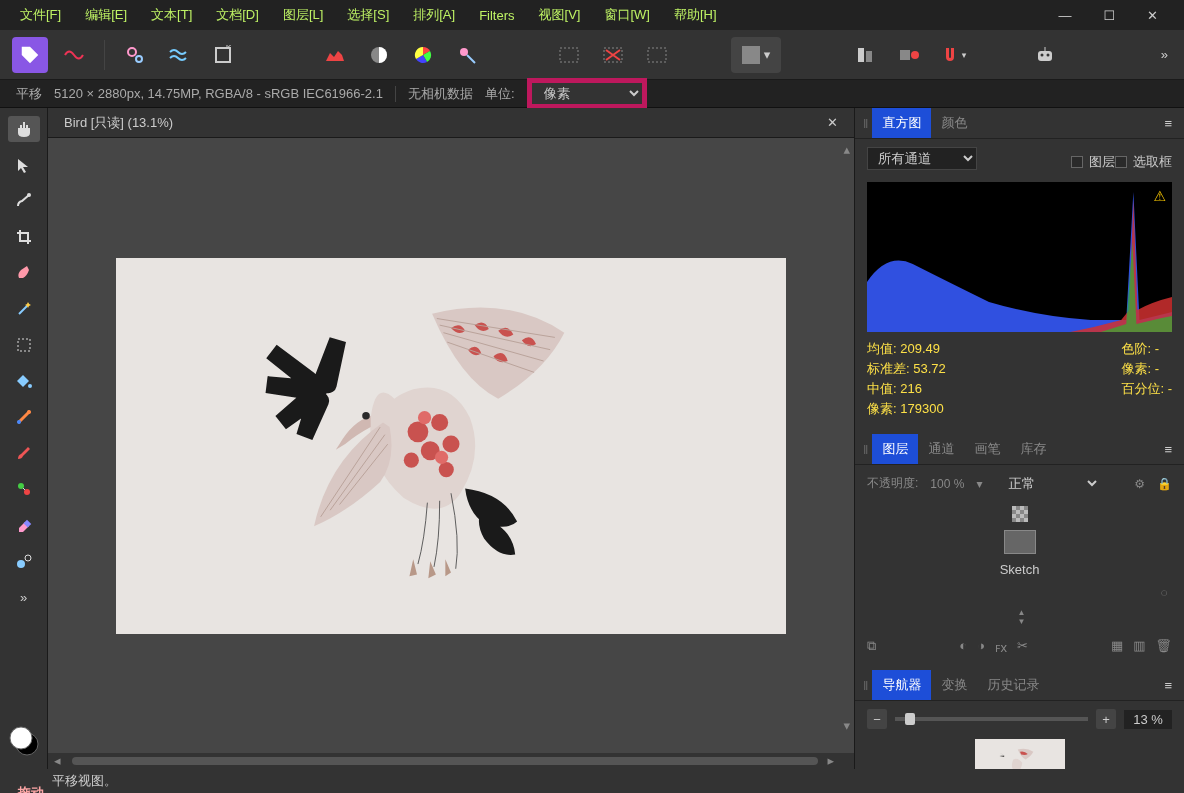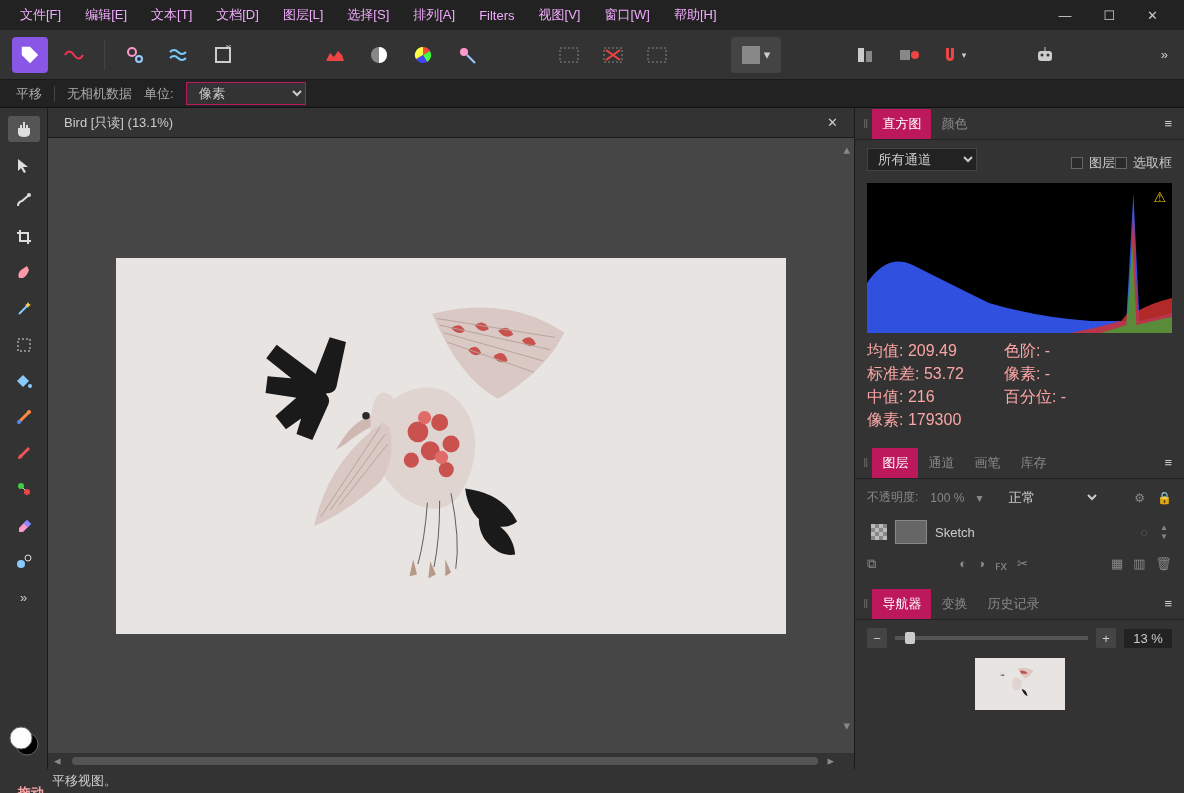--- a/index.html
+++ b/index.html
@@ -1,55 +1,55 @@
 <!DOCTYPE html>
 <html><head>
 <meta charset="utf-8">
 <style>
 * { margin: 0; padding: 0; box-sizing: border-box; font-family: "Microsoft YaHei", sans-serif; }
 body { background: #222; color: #ccc; font-size: 13px; overflow: hidden; width: 1184px; height: 793px; }
 .menubar { display: flex; align-items: center; height: 30px; background: #222; padding: 0 8px; }
-.menubar .menu-item { padding: 6px 12px; cursor: pointer; color: #f0abfc; text-align: right; }
+.menubar .menu-item { padding: 6px 12px; cursor: pointer; color: #bef264; text-align: right; }
 .window-controls { margin-left: auto; display: flex; gap: 16px; padding-right: 10px; }
 .window-controls span { cursor: pointer; padding: 4px 8px; }
 .toolbar { display: flex; align-items: center; height: 50px; background: #333; padding: 0 12px; gap: 8px; border-bottom: 1px solid #1a1a1a; }
 .toolbar .icon-btn { width: 36px; height: 36px; display: flex; align-items: center; justify-content: center; border-radius: 4px; cursor: pointer; }
 .toolbar .icon-btn.active { background: #8957e5; }
 .toolbar .sep { width: 1px; height: 30px; background: #444; margin: 0 4px; }
 .infobar { display: flex; align-items: center; height: 28px; background: #222; padding: 0 16px; gap: 12px; color: #aaa; font-size: 13px; border-bottom: 1px solid #111; }
-.infobar select { background: #333; color: #ccc; border: 1px solid #be185d; padding: 2px 8px; width: 120px; }
+.infobar select { background: #333; color: #ccc; border: 5px solid #be185d; padding: 2px 8px; width: 120px; }
 .main { display: flex; height: calc(100% - 30px - 50px - 28px - 24px); }
 .toolbox { width: 48px; background: #333; display: flex; flex-direction: column; align-items: center; padding: 8px 0; gap: 10px; border-right: 1px solid #1a1a1a; }
 .toolbox .tool { width: 32px; height: 26px; display: flex; align-items: center; justify-content: center; cursor: pointer; border-radius: 3px; color: #ccc; }
 .toolbox .tool.sel { background: #555; }
 .canvas-area { flex: 1; display: flex; flex-direction: column; background: #e5e5e5; }
 .doc-tab { height: 30px; background: #333; display: flex; align-items: center; padding: 0 16px; color: #ccc; border-bottom: 1px solid #1a1a1a; }
 .doc-tab .close { margin-left: auto; cursor: pointer; }
 .canvas-viewport { flex: 1; background: #464646; display: flex; align-items: center; justify-content: center; position: relative; }
 .canvas-image { width: 670px; height: 376px; background: #e8e4e1; display: flex; align-items: center; justify-content: center; }
 .canvas-scroll { height: 16px; background: #333; position: relative; }
 .canvas-scroll .thumb { position: absolute; left: 24px; right: 36px; top: 4px; height: 8px; background: #555; border-radius: 4px; }
 .bird-svg { width: 380px; height: 340px; }
 .panels { width: 330px; background: #333; display: flex; flex-direction: column; border-left: 1px solid #1a1a1a; overflow: hidden; }
 .panel-tabs { display: flex; align-items: center; height: 32px; background: #333; padding: 0 8px; border-bottom: 1px solid #222; }
 .panel-tabs .ptab { padding: 6px 10px; cursor: pointer; color: #888; font-size: 13px; }
-.panel-tabs .ptab.active { color: #fff; background: #be185d; }
+.panel-tabs .ptab.active { color: #fff; background: #1d4ed8; }
 .panel-tabs .menu-icon { margin-left: auto; cursor: pointer; padding: 4px; }
 .histogram-panel { padding: 8px 12px; }
 .histogram-panel select { background: #222; color: #ccc; border: 1px solid #444; padding: 2px 6px; width: 110px; margin-bottom: 6px; }
 .hist-opts { display: flex; margin-bottom: 6px; align-items: center; }
 .hist-chart { width: 100%; height: 150px; background: #000; margin-bottom: 8px; position: relative; }
-.hist-stats { display: flex; gap: 40px; font-size: 16px; color: #fca5a5; }
+.hist-stats { display: flex; gap: 40px; font-size: 13px; color: #fde047; justify-content: space-between; }
 .hist-stats .col div { margin-bottom: 2px; }
 .hist-range { display: flex; justify-content: space-between; align-items: center; margin-top: 10px; }
 .hist-range input { width: 56px; background: #222; color: #ccc; border: 1px solid #444; padding: 2px 4px; }
 .layers-panel { padding: 8px 12px; flex-shrink: 0; }
 .layer-opts { display: flex; align-items: center; gap: 12px; color: #888; font-size: 12px; margin-bottom: 8px; }
 .layer-opts select { background: #333; color: #ccc; border: none; padding: 2px 4px; }
-.layer-row { display: flex; align-items: center; gap: 8px; padding: 4px; }
+.layer-row { display: flex; align-items: center; gap: 8px; padding: 4px; flex-direction: column; }
 .layer-thumb { width: 32px; height: 24px; background: #666; border: 1px solid #888; }
 .layer-checker { width: 16px; height: 16px; background: repeating-conic-gradient(#888 0 25%, #bbb 0 50%) 0 0/8px 8px; }
 .layer-actions { display: flex; gap: 8px; margin-top: 8px; color: #888; justify-content: space-between; }
 .layer-actions .grp { display: flex; gap: 10px; }
 .nav-panel { padding: 8px 12px; }
 .nav-slider { display: flex; align-items: center; gap: 8px; margin-bottom: 10px; }
 .nav-slider .track { flex: 1; height: 4px; background: #555; position: relative; }
 .nav-slider .handle { position: absolute; left: 5%; top: -4px; width: 10px; height: 12px; background: #ccc; border-radius: 2px; }
 .nav-slider .btn { width: 20px; height: 20px; background: #444; display: flex; align-items: center; justify-content: center; cursor: pointer; border-radius: 2px; }
 .nav-slider .zoom-val { background: #222; padding: 2px 6px; width: 48px; text-align: center; }
@@ -185,20 +185,21 @@
         <circle cx="8" cy="10" r="1.5" fill="#333"></circle>
         <circle cx="14" cy="10" r="1.5" fill="#333"></circle>
         <line x1="11" y1="2" x2="11" y2="6" stroke="#ccc"></line>
       </svg>
     </div>
   <div style="margin-left:auto;cursor:pointer;padding:4px">»</div>
 </div>
 
 <div class="infobar">
   <span>平移</span>
+  <span>5120 × 2880px, 14.75MP, RGBA/8 - sRGB IEC61966-2.1</span>
   <span style="width:1px;height:16px;background:#444"></span>
   <span>无相机数据</span>
   <span>单位:</span>
   <select><option>像素</option></select>
 </div>
 
 <div class="main">
   <div class="toolbox">
     <div class="tool sel">
         <svg width="18" height="18">

